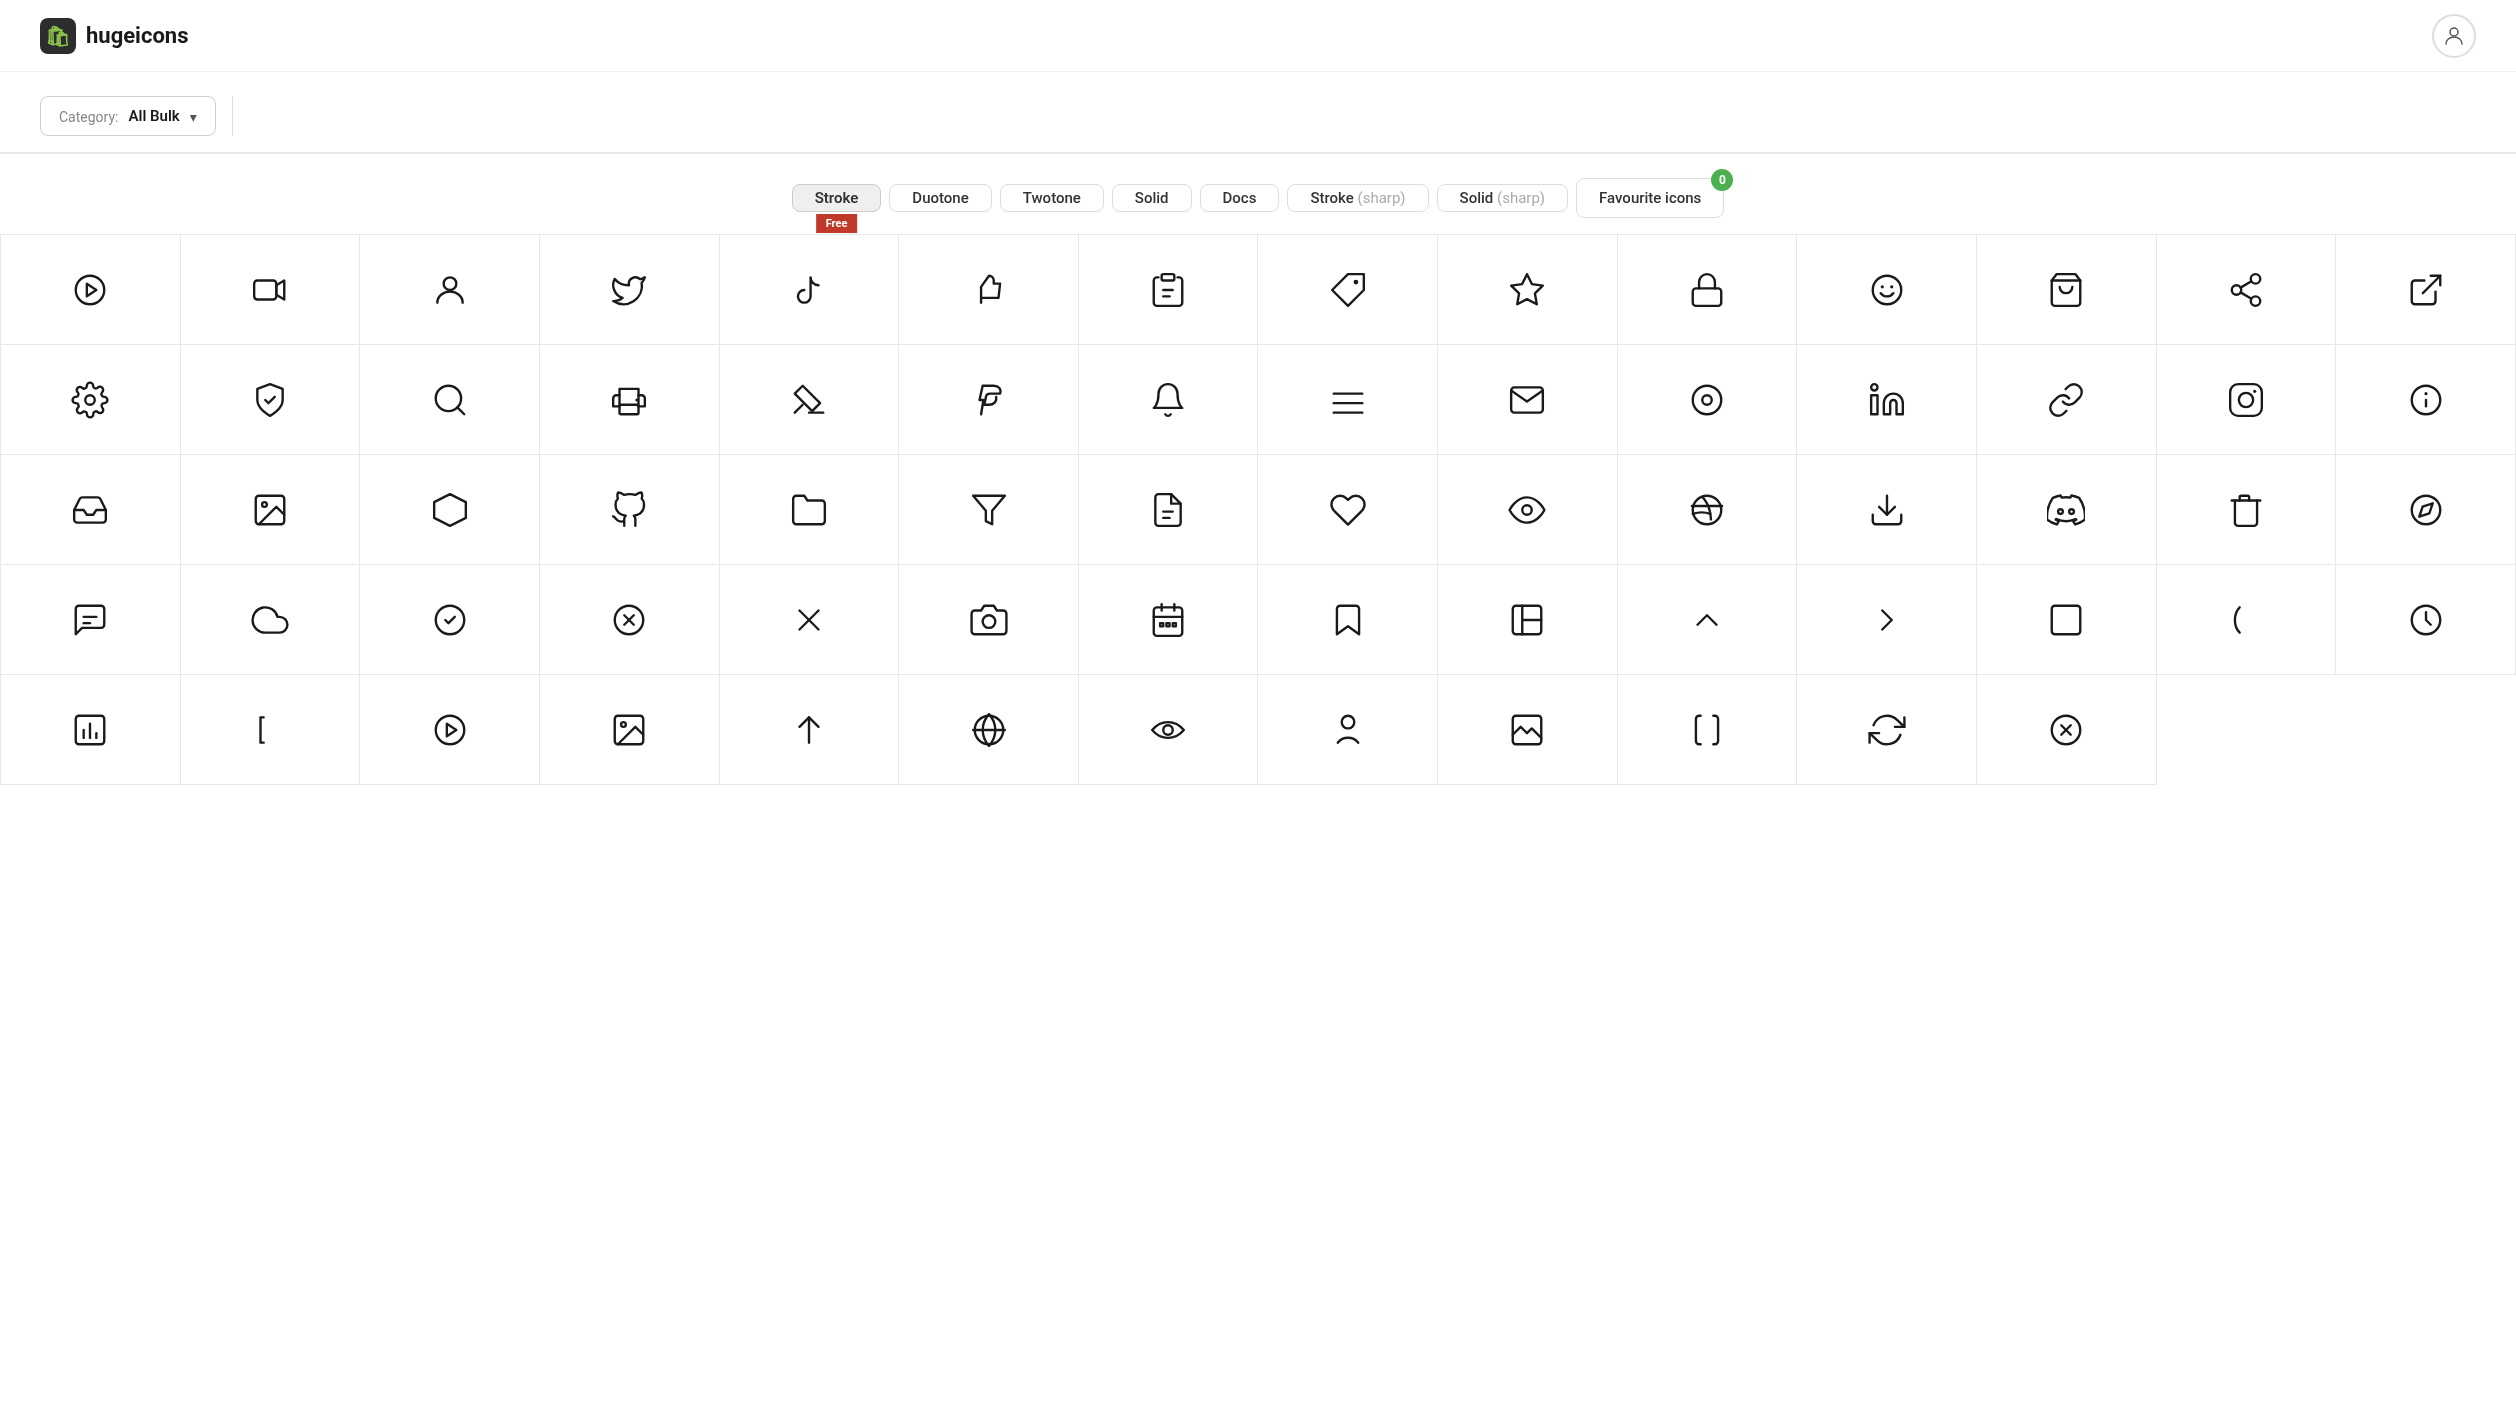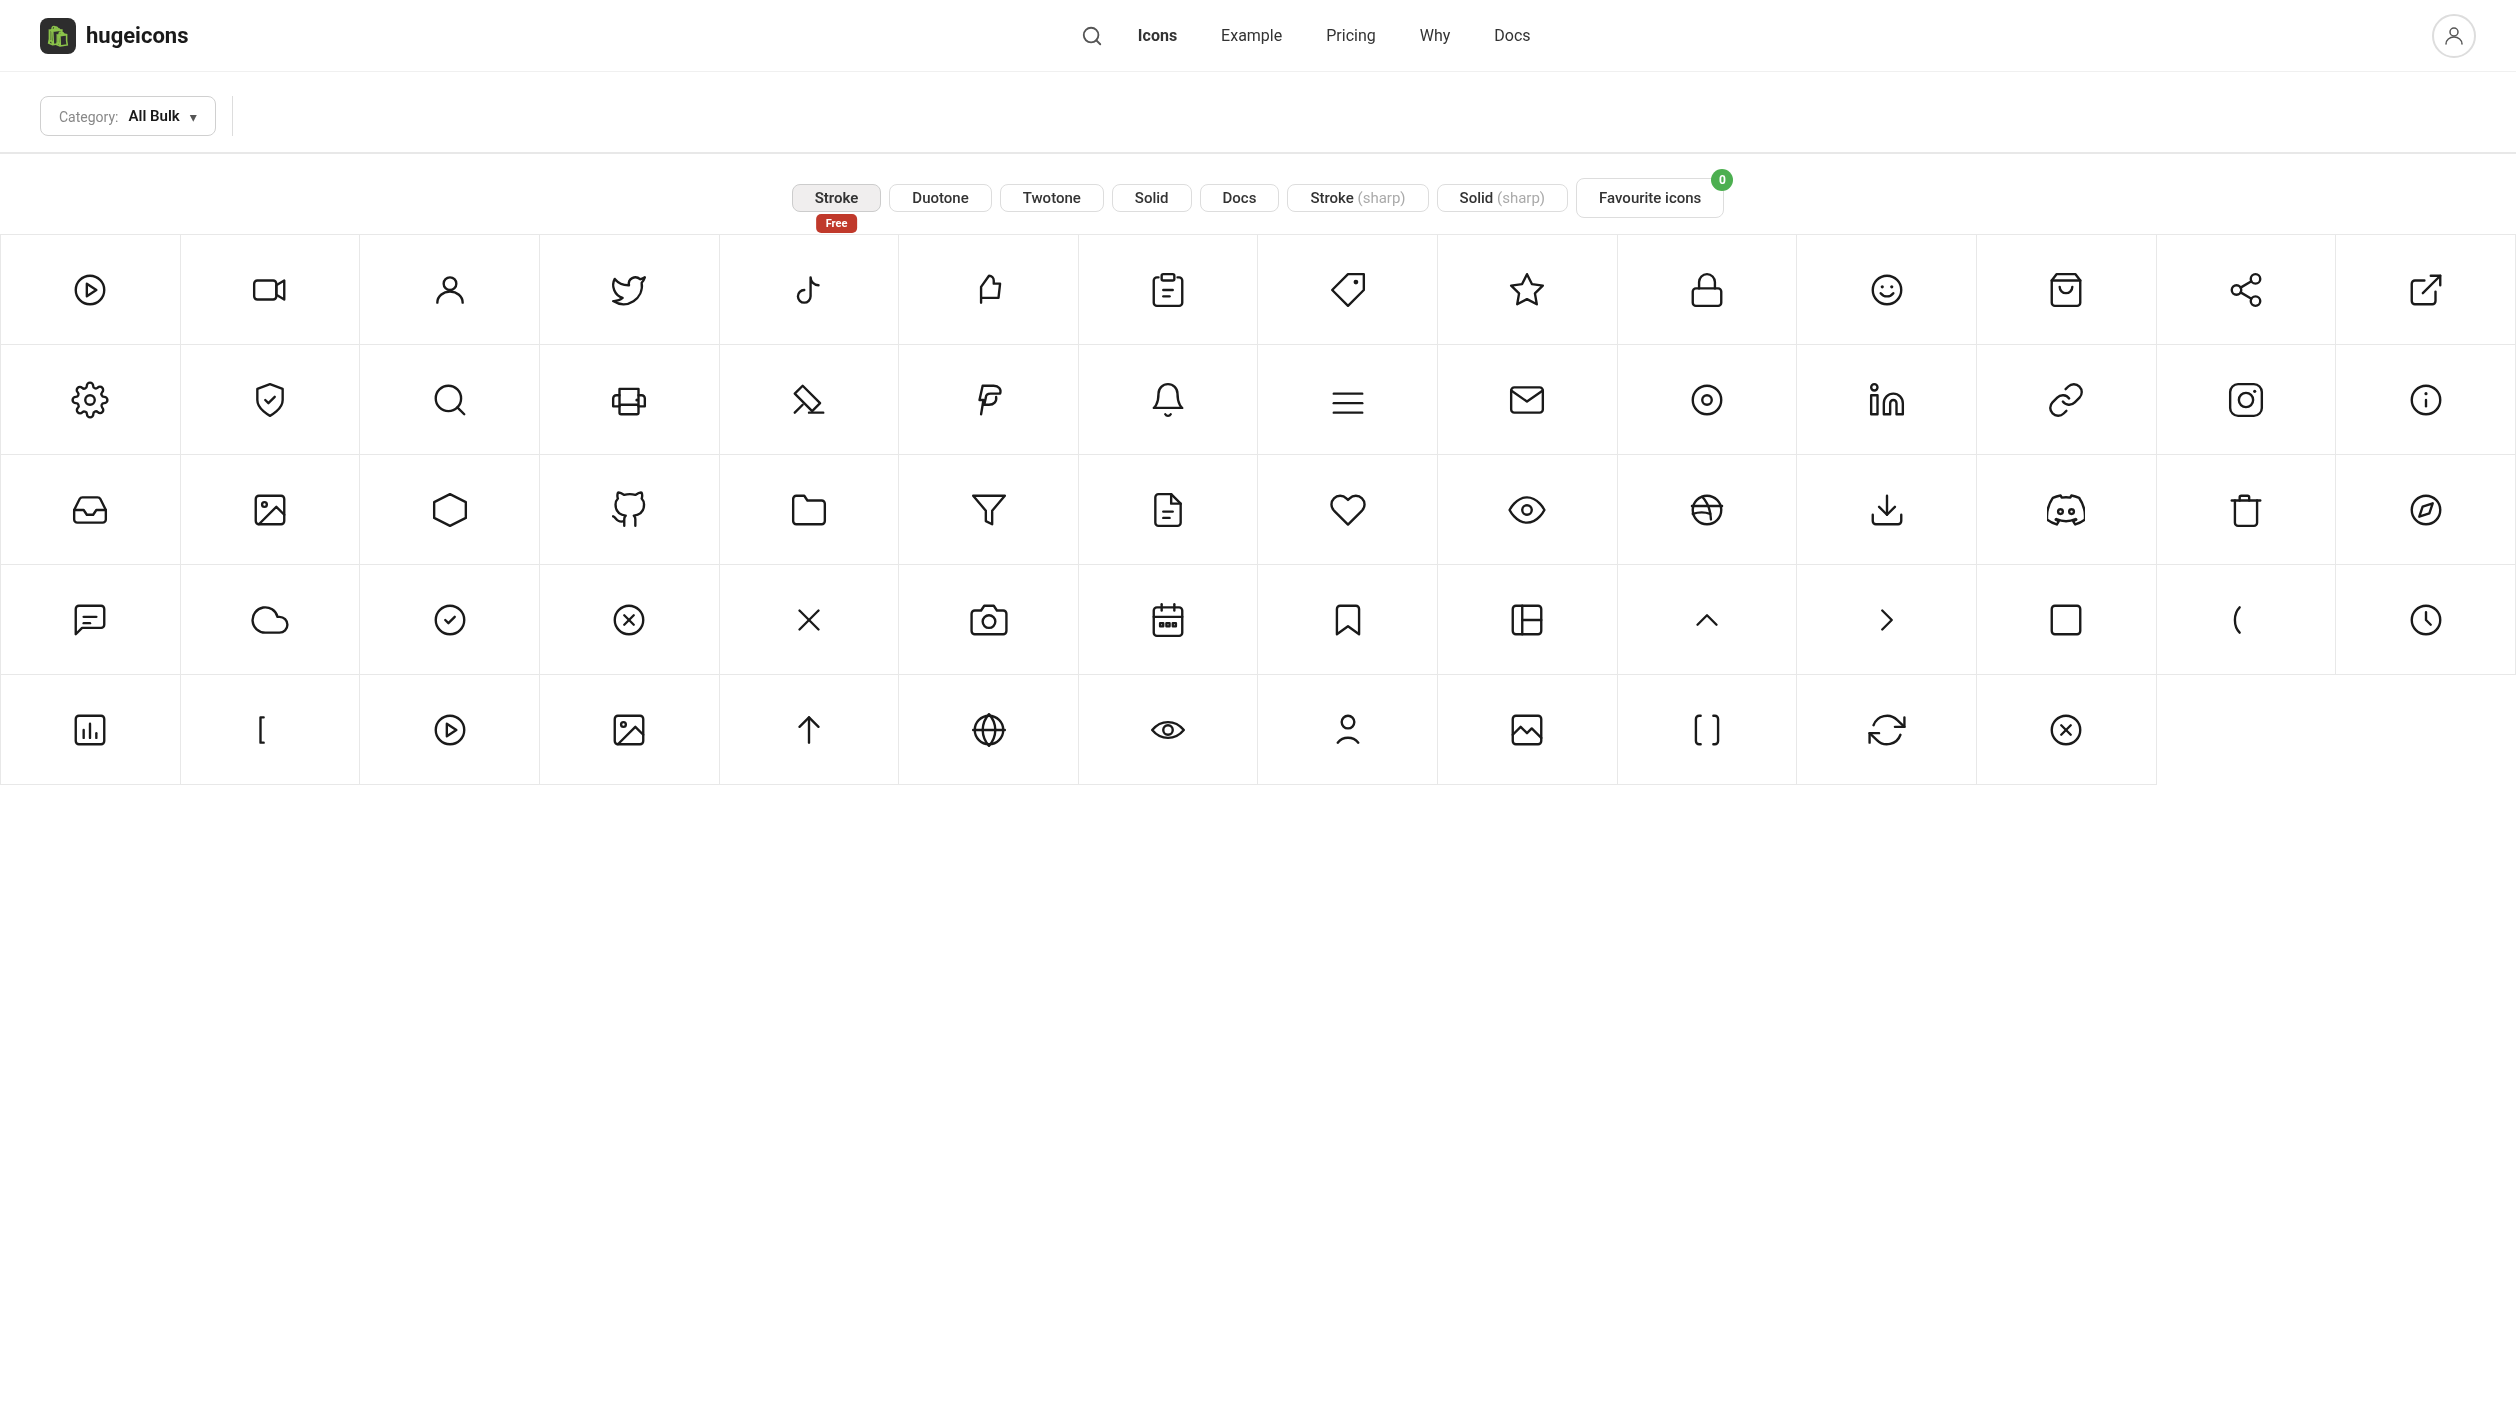--- a/index.html
+++ b/index.html
@@ -162,21 +162,21 @@
     .tab-free-badge {
       position: absolute;
       bottom: -22px;
       left: 50%;
       transform: translateX(-50%);
       background: #c0392b;
       color: #fff;
       font-size: 11px;
       font-weight: 700;
       padding: 3px 10px;
-      border-radius: 5px;
+      border-radius: 0;
       white-space: nowrap;
     }
     .tab-sharp-suffix {
       color: #aaa;
       font-weight: 400;
     }
     .favourite-tab {
       padding: 10px 22px;
       border: 1.5px solid #ddd;
       border-radius: 8px;
@@ -235,33 +235,20 @@
   </style>
 </head>
 <body>
 
 <header class="header">
   <div class="logo">
     <div class="logo-icon">🛍</div>
     <span>hugeicons</span>
   </div>
 
-  <nav class="nav">
-    <div class="nav-search-icon">
-      <svg width="22" height="22" viewBox="0 0 24 24" fill="none" stroke="currentColor" stroke-width="2" stroke-linecap="round" stroke-linejoin="round">
-        <circle cx="11" cy="11" r="8"></circle>
-          <line x1="21" y1="21" x2="16.65" y2="16.65"></line>
-      </svg>
-    </div>
-    <a class="nav-link active">Icons</a>
-    <a class="nav-link">Example</a>
-    <a class="nav-link">Pricing</a>
-    <a class="nav-link">Why</a>
-    <a class="nav-link">Docs</a>
-  </nav>
 
   <div class="user-icon">
     <svg width="24" height="24" viewBox="0 0 24 24" fill="none" stroke="currentColor" stroke-width="1.5" stroke-linecap="round" stroke-linejoin="round">
       <circle cx="12" cy="8" r="4"></circle>
         <path d="M4 20c0-4 3.6-7 8-7s8 3 8 7"></path>
     </svg>
   </div>
 </header>
 
 <div class="search-bar-wrapper">

